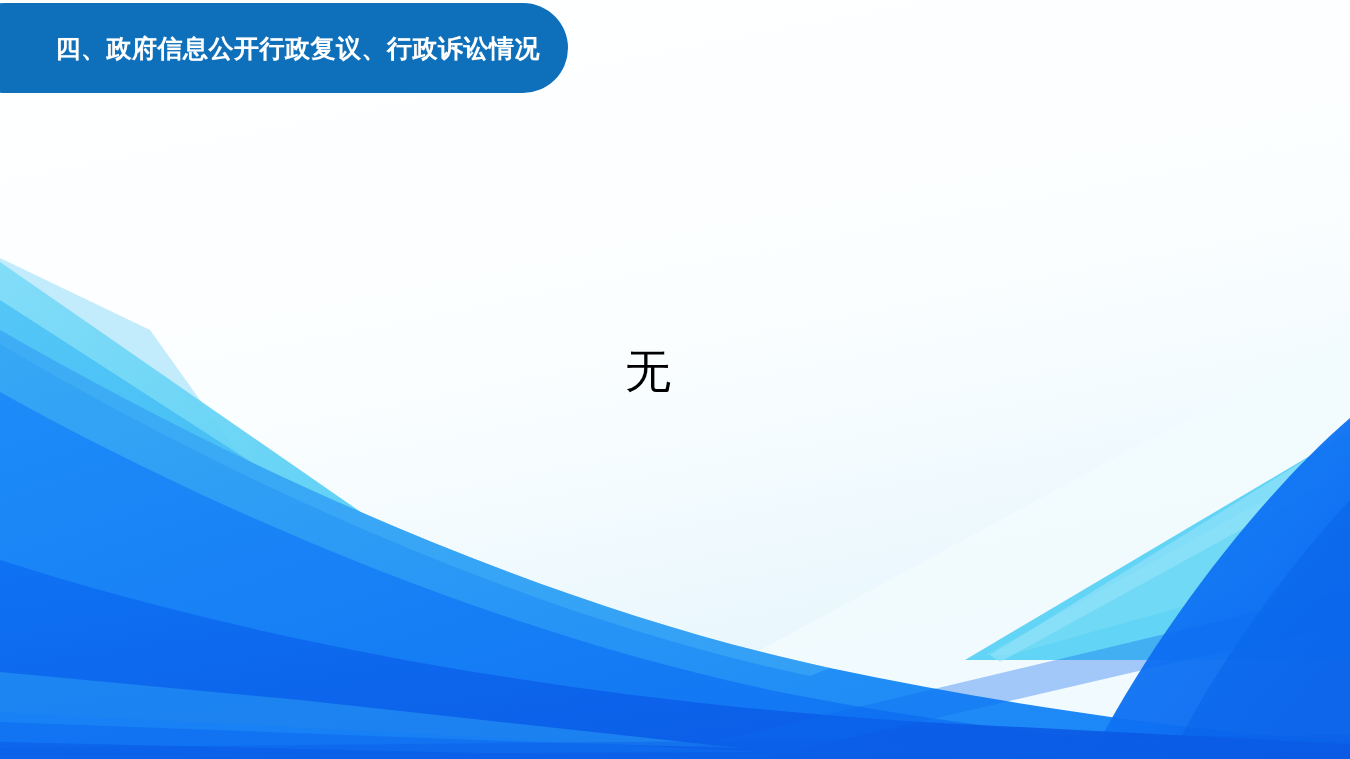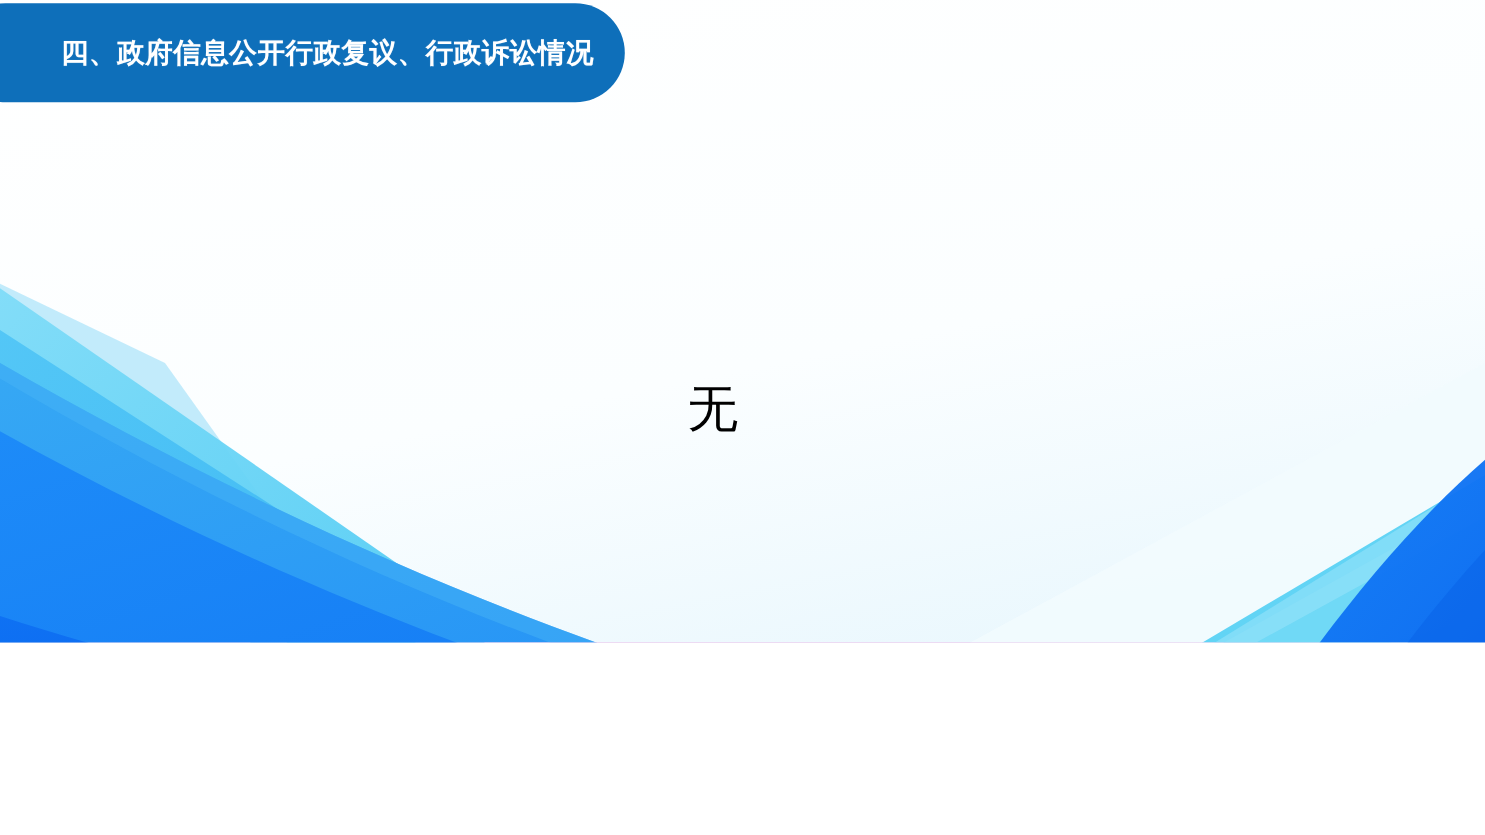--- a/index.html
+++ b/index.html
@@ -8,23 +8,23 @@
     padding: 0;
     background: #ffffff;
   }
   body {
     font-family: "Liberation Sans", "DejaVu Sans", sans-serif;
   }
 
   .slide {
     position: relative;
     width: 1350px;
-    height: 584px;
+    height: 759px;
     overflow: hidden;
-    background: #a21caf;
+    background: #f97316;
   }
 
   
   .slide-background {
     position: absolute;
     inset: 0;
     width: 1350px;
     height: 759px;
     z-index: 0;
   }

